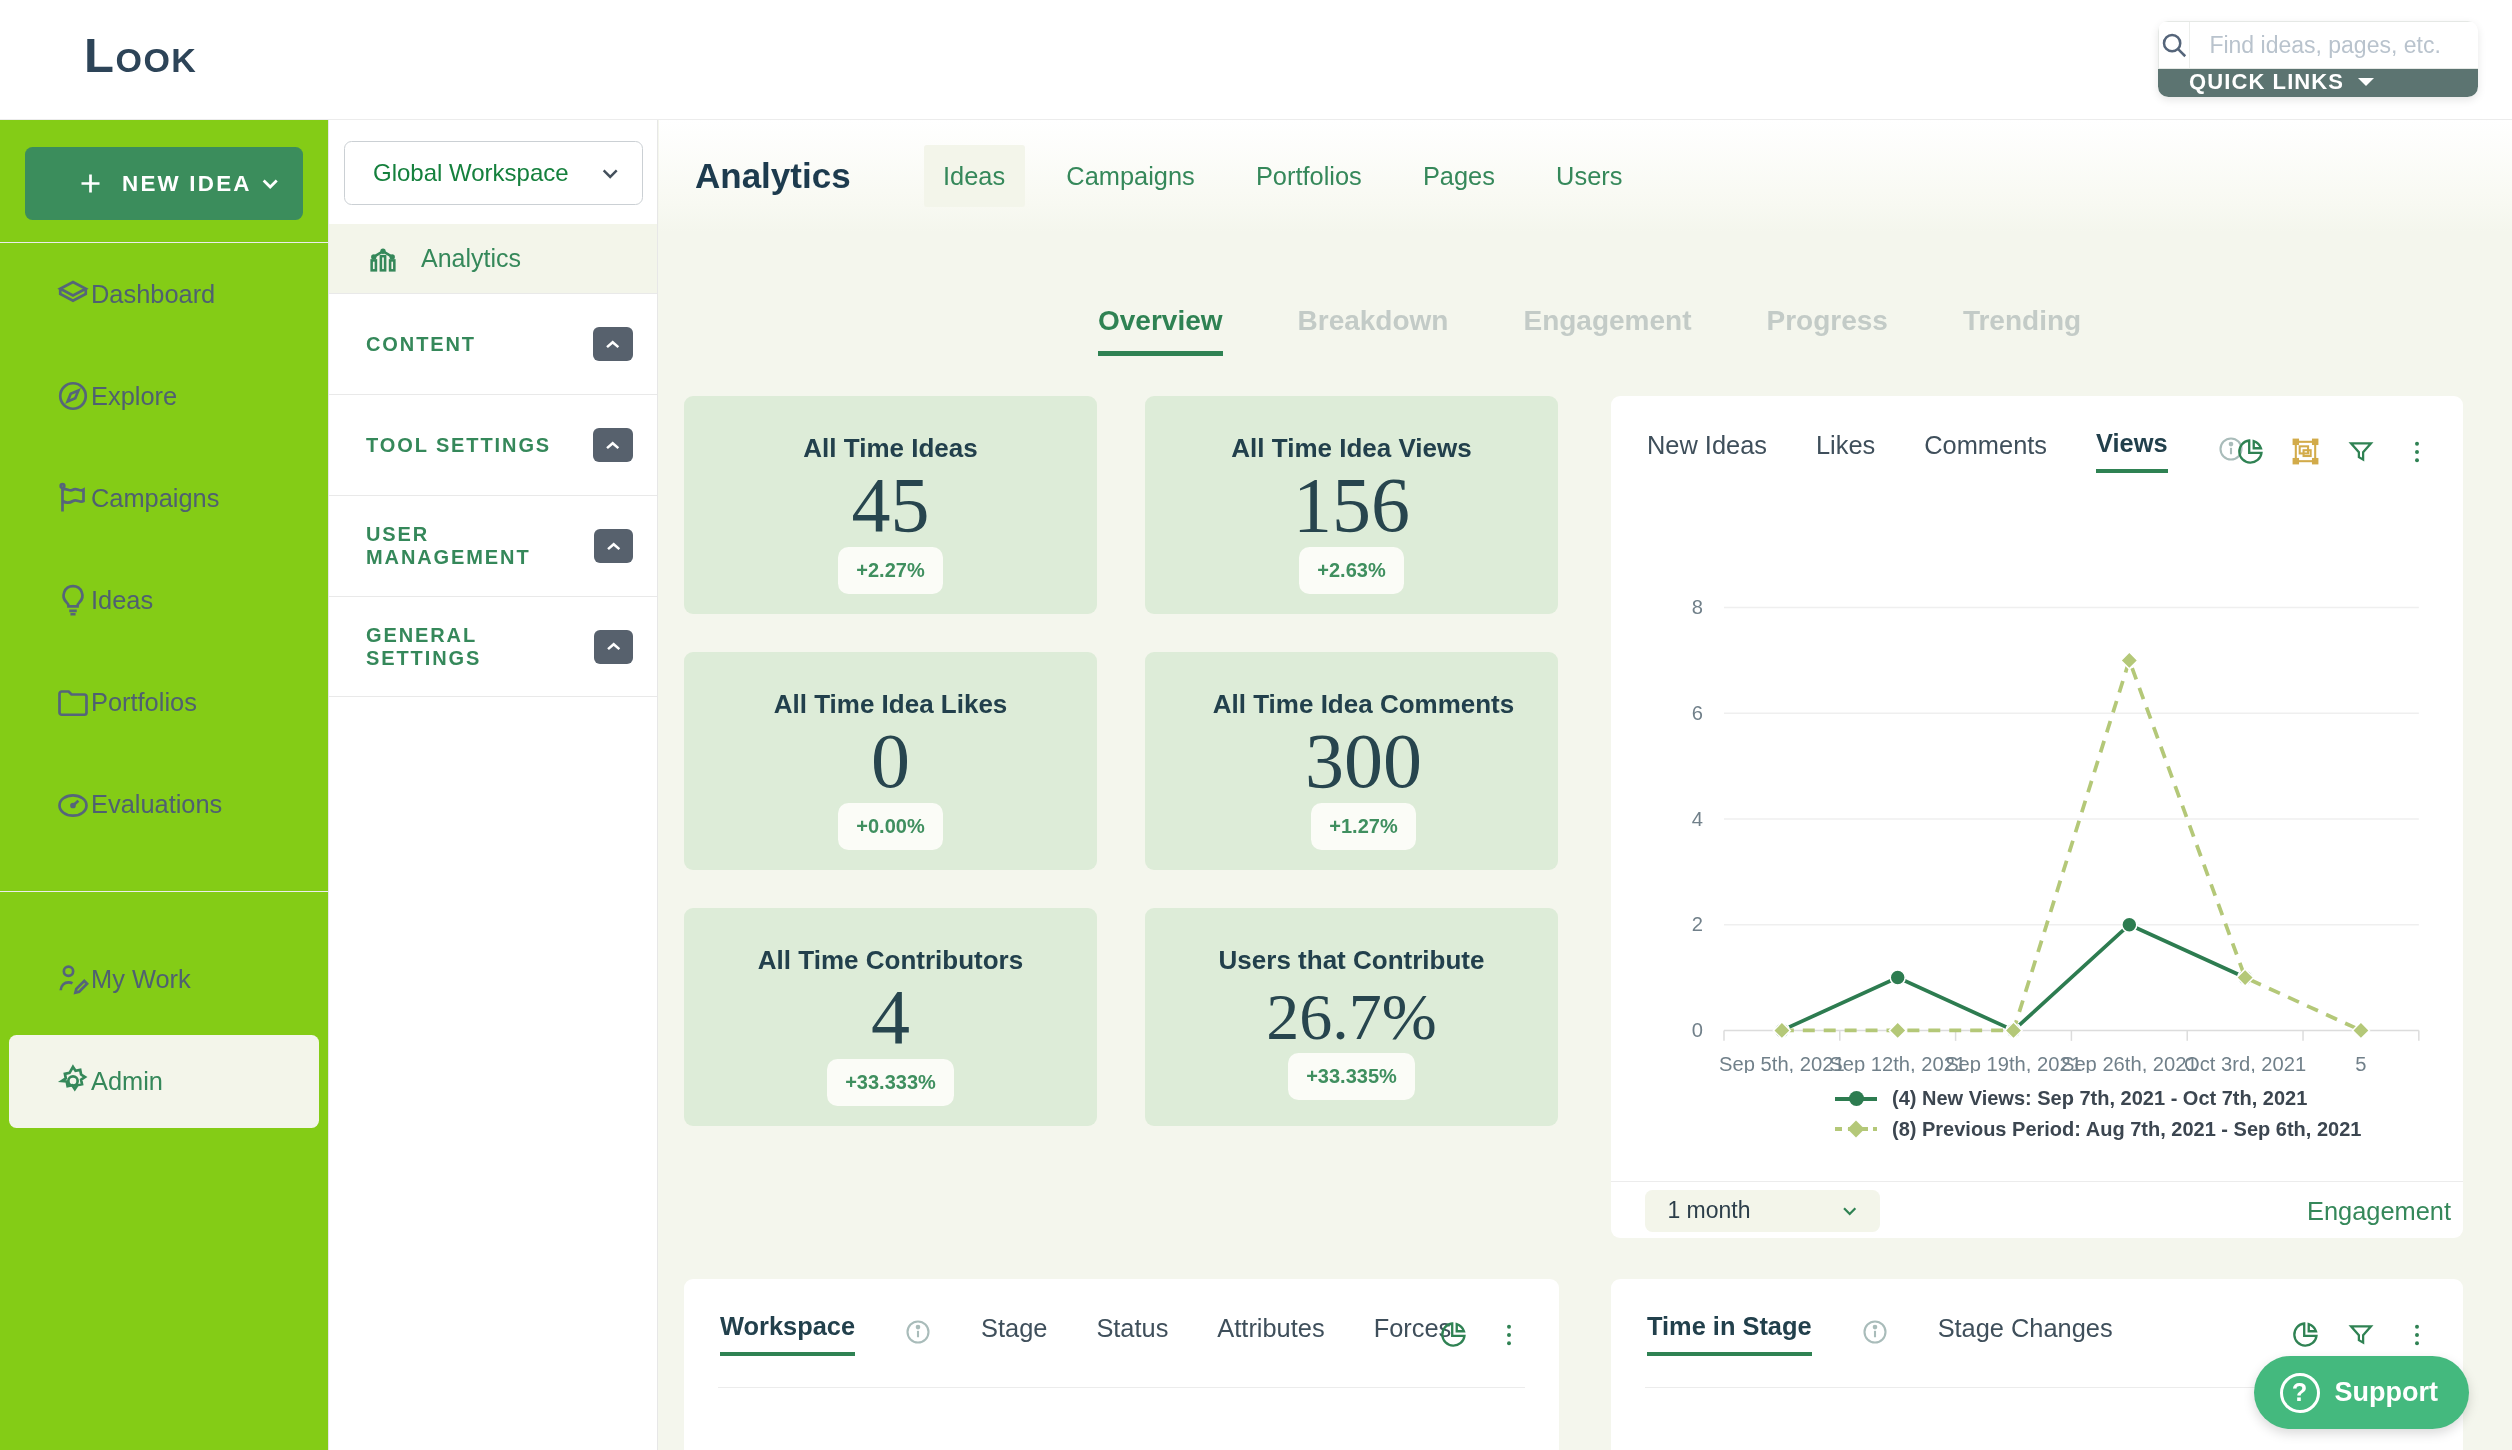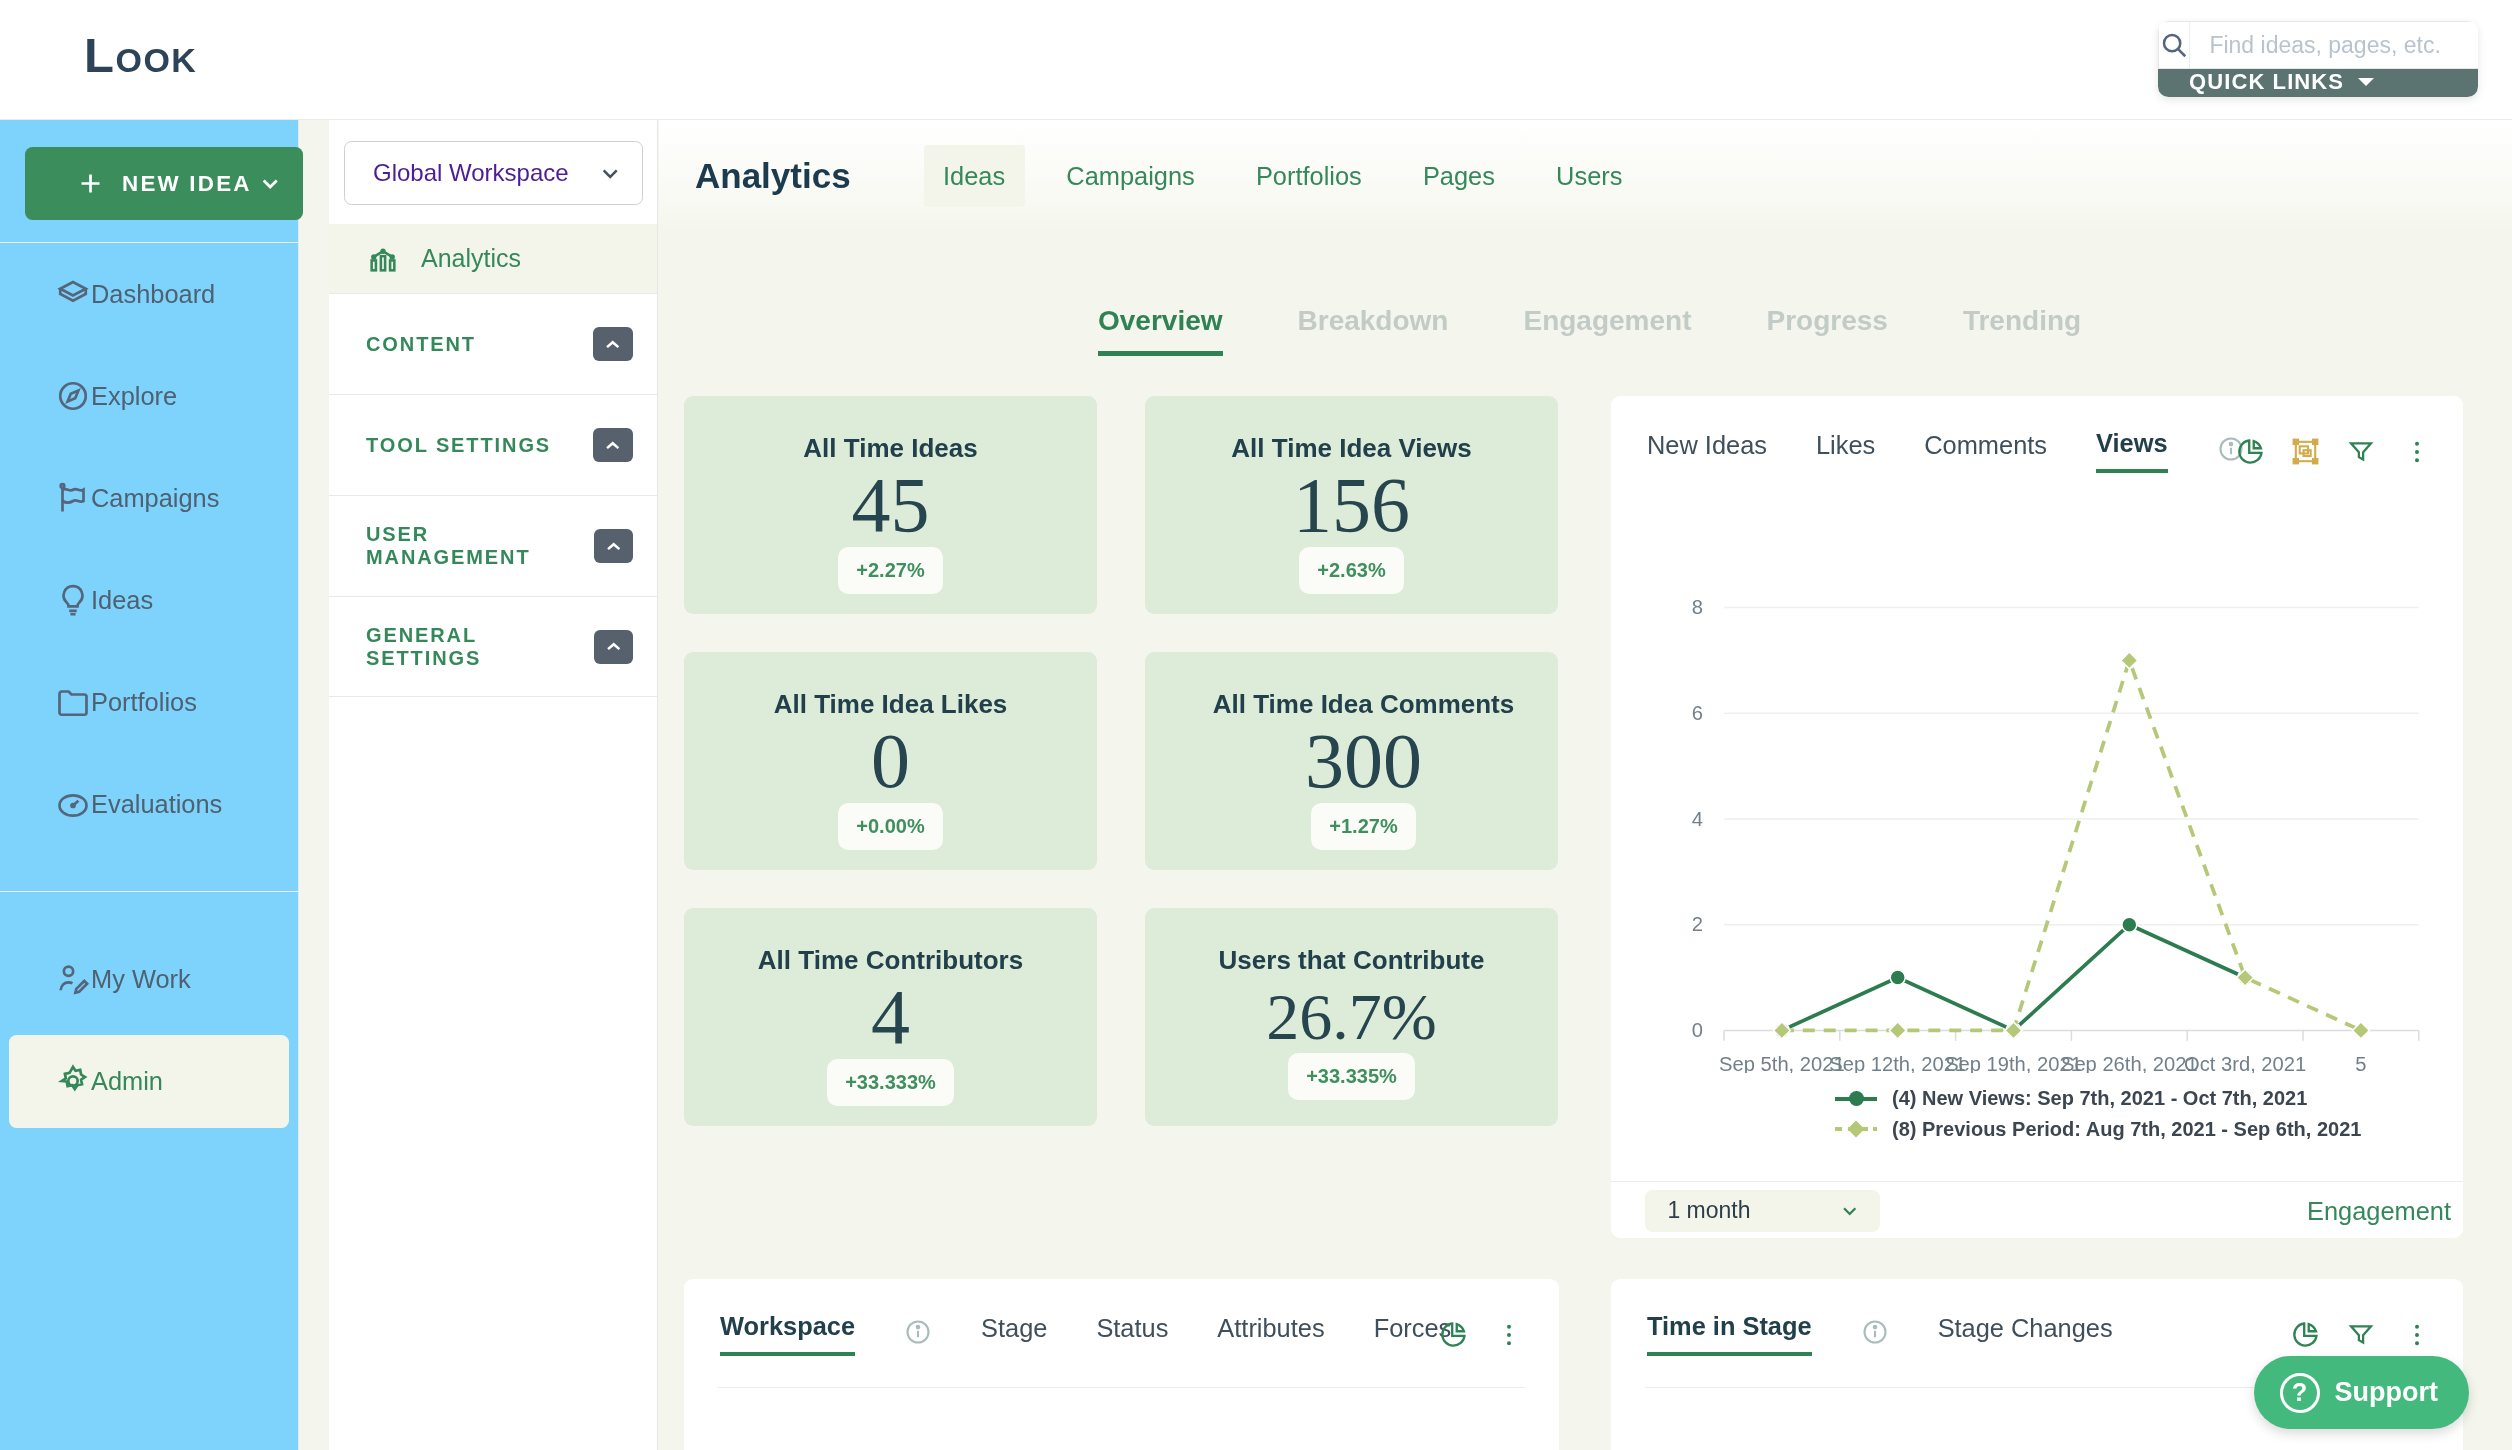--- a/index.html
+++ b/index.html
@@ -27,42 +27,42 @@
   .caret-down { width:0; height:0; border:8.2px solid transparent; border-top-color:#fff;
     margin-top:7.5px; }
   .notif { background:#5c7471; border-left:1.5px solid #fff; display:flex;
     align-items:center; gap:18px; padding:0 27px; cursor:pointer; }
   .notif .count { color:#fff; font-size:25.4px; font-weight:700; }
   .avatar { width:76px; background:linear-gradient(160deg,#b3a28c 0%,#8f8777 40%,#6d7478 100%);
     position:relative; cursor:pointer; }
   .avatar svg { position:absolute; inset:0; }
 
   
-  .sidebar { position:absolute; left:0; top:120px; width:299px; height:1331px;
-    background:#7dd3fc; border-right:0.7px solid #e7e7e7; }
+  .sidebar { position:absolute; left:0; top:120px; width:329px; height:1331px;
+    background:#84cc16; border-right:0.7px solid #e7e7e7; }
   .new-idea-wrap { padding:27px 25.4px 22.4px 25.4px; border-bottom:0.7px solid #ececec; }
   .new-idea { width:278px; height:73px; background:#3b8d5c; border:none; border-radius:7.5px;
     color:#fff; font-weight:700; font-size:22.4px; letter-spacing:2.2px; display:flex;
     align-items:center; justify-content:center; gap:18px; cursor:pointer; position:relative;
     font-family:"Liberation Sans", sans-serif; }
   .new-idea .chev { position:absolute; right:22.4px; top:25.4px; }
   .menu { padding-top:0; }
   .m-item { height:102px; display:flex; align-items:center; padding-left:55px;
     font-size:25.4px; color:#4f6071; cursor:pointer; }
   .m-item svg { flex:0 0 auto; }
   .menu-sep { height:0.7px; background:#ececec; margin:36px 0; }
   .m-item.active-admin { margin:4.5px 9px 0 9px; padding-left:46px; height:93px;
     background:#f3f5ea; border-radius:7.5px; color:#35885a; }
 
   
   .subnav { position:absolute; left:329px; top:120px; width:329px; height:1331px;
     background:#fff; border-right:0.7px solid #e7e7e7; }
   .ws-select { margin:21px 15px 19.4px 15px; width:299px; height:64px; border:1.5px solid #cbd0d4;
     border-radius:7.5px; display:flex; align-items:center; justify-content:space-between;
-    padding:0 21px 0 28px; font-size:24px; color:#4c1d95; cursor:pointer; background:#fff; }
+    padding:0 21px 0 28px; font-size:24px; color:#15803d; cursor:pointer; background:#fff; }
   .sn-active { height:69px; background:#f3f5ea; display:flex; align-items:center; gap:21px;
     padding-left:37px; color:#35885a; font-size:25px; cursor:pointer; }
   .sn-section { height:101px; border-top:0.7px solid #e9e9e9; display:flex; align-items:center;
     justify-content:space-between; padding:0 24px 0 37px; cursor:pointer; }
   .sn-section:last-child { border-bottom:0.7px solid #e9e9e9; }
   .sn-label { color:#35885a; font-size:20px; font-weight:700; letter-spacing:1.9px; }
   .sn-chev-btn { width:40px; height:34px; background:#57616d; border:none; border-radius:6px;
     display:flex; align-items:center; justify-content:center; cursor:pointer; }
 
   

